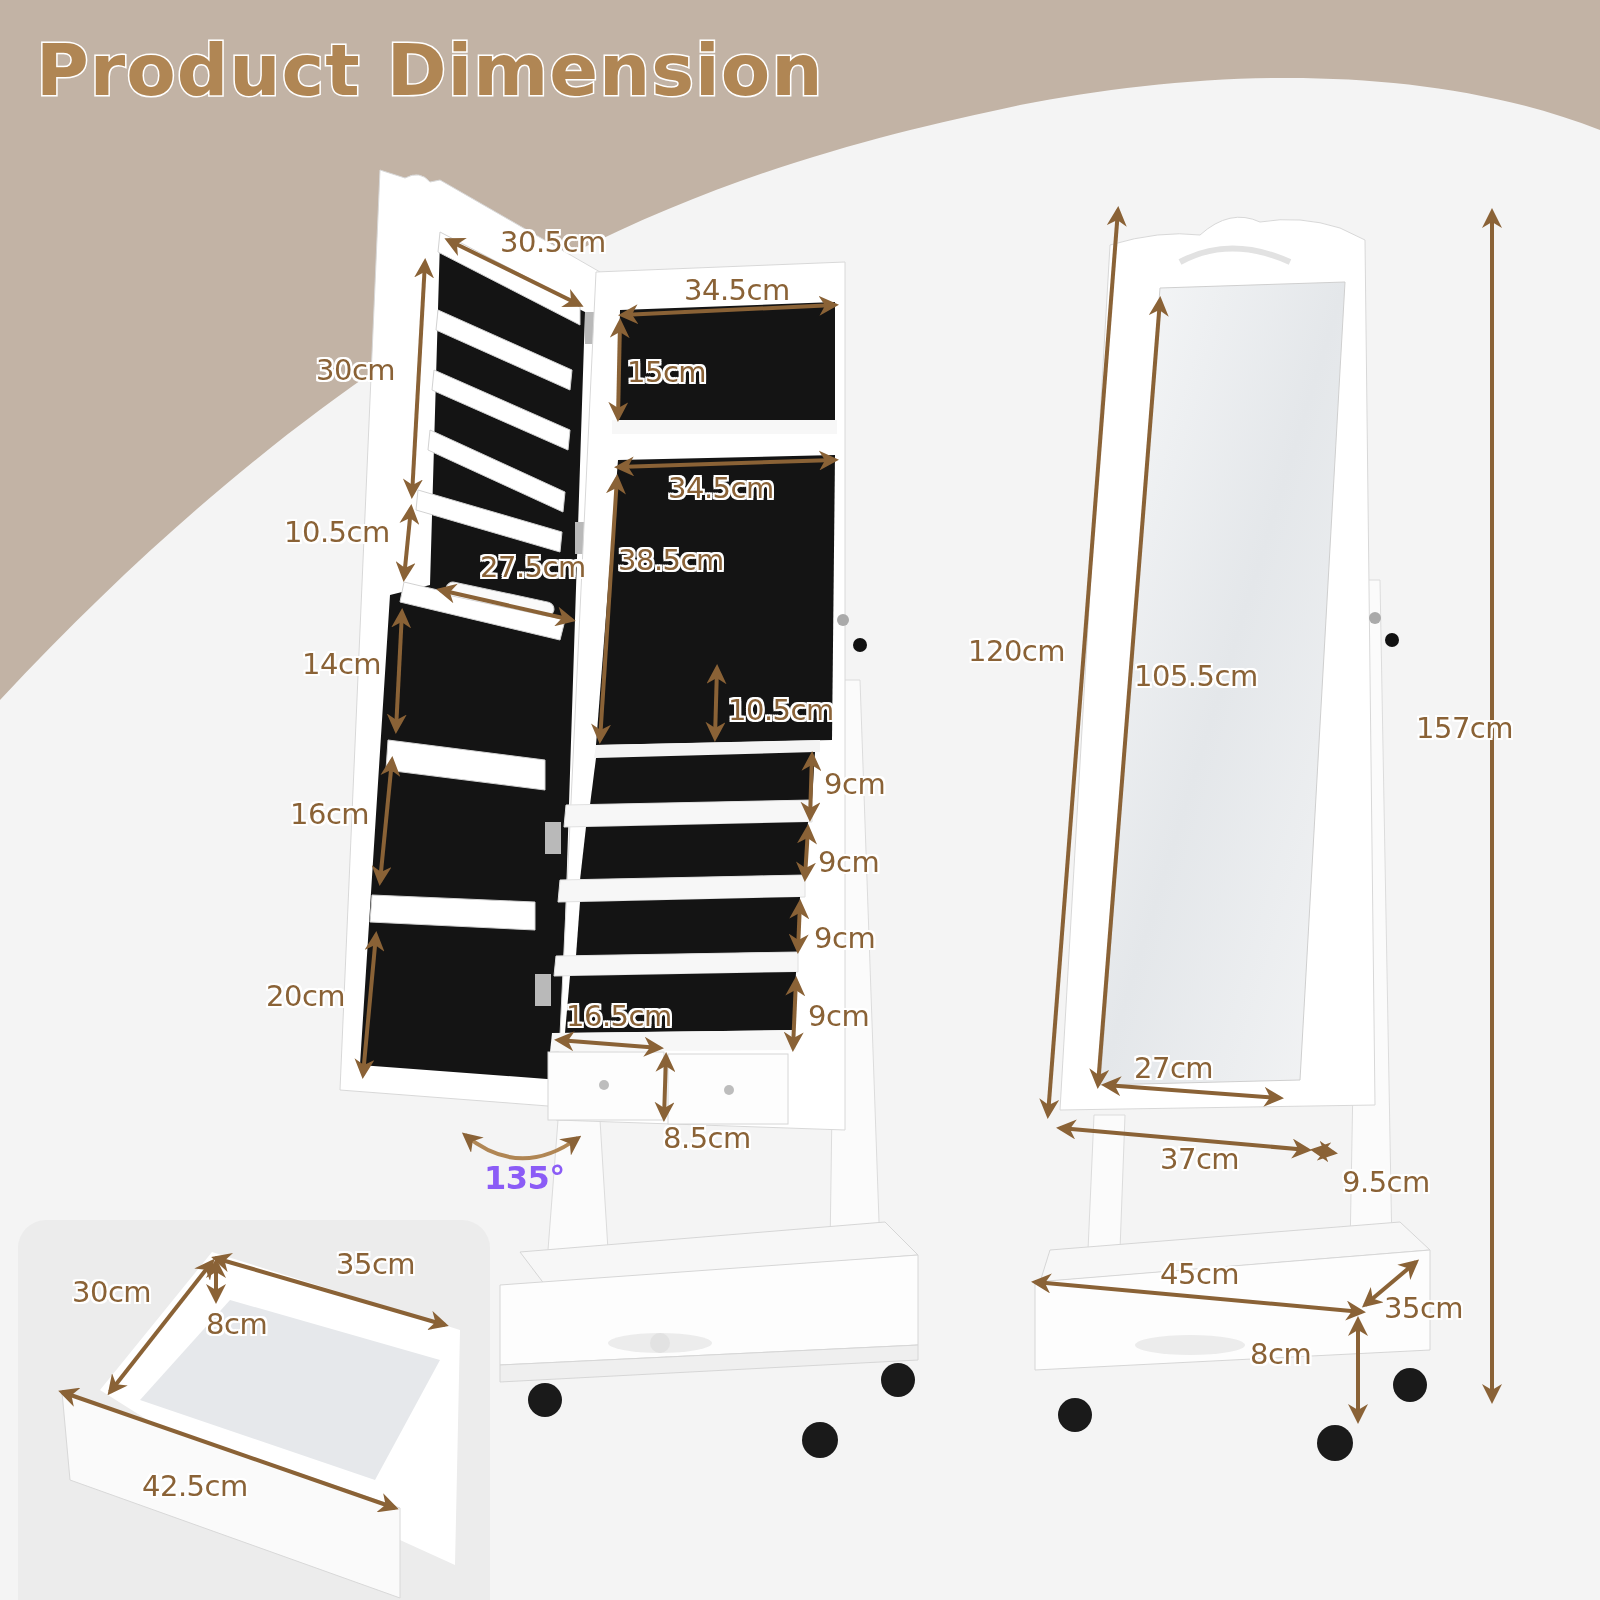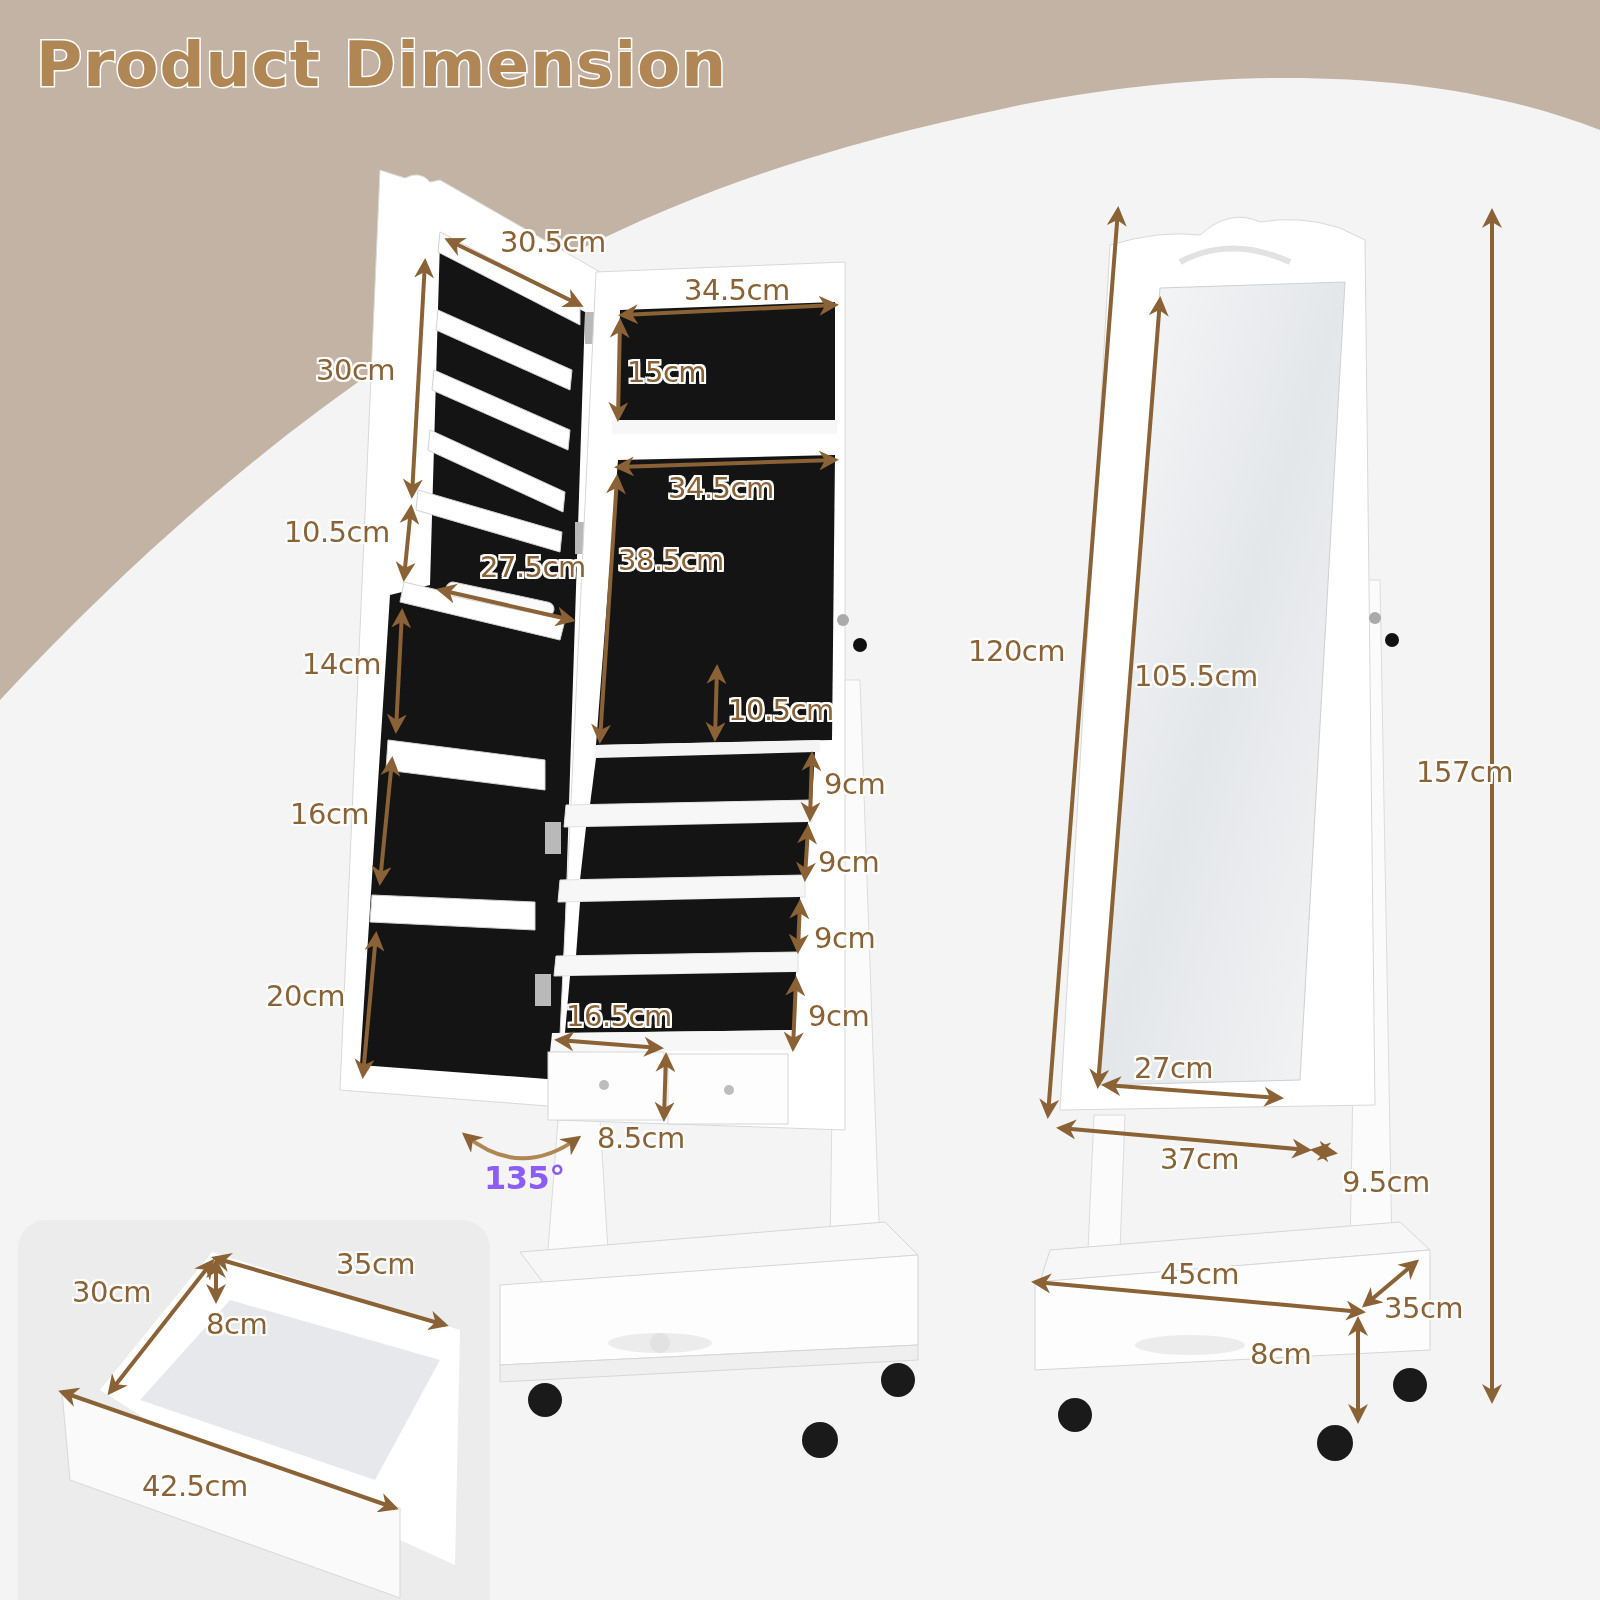--- a/index.html
+++ b/index.html
@@ -3,21 +3,21 @@
 <meta charset="utf-8">
 <style>
   * { box-sizing: border-box; margin: 0; padding: 0; }
   html, body { width: 1600px; height: 1600px; overflow: hidden; background: #f4f4f4; }
   body { position: relative; font-family: "DejaVu Sans", sans-serif; }
   .stage { position: absolute; inset: 0; width: 1600px; height: 1600px; }
   svg.bg, svg.art { position: absolute; left: 0; top: 0; }
   .title {
     position: absolute; left: 36px; top: 28px;
     font-family: "DejaVu Sans", sans-serif; font-weight: bold;
-    font-size: 63px; letter-spacing: 1px; color: #b08654;
+    font-size: 72px; letter-spacing: 1px; color: #b08654;
     -webkit-text-stroke: 3px #ffffff; paint-order: stroke fill;
     text-shadow: 0 0 0 #fff;
   }
   .lbl {
     position: absolute; font-family: "DejaVu Sans", sans-serif;
     font-size: 29px; color: #8a6236; white-space: nowrap; line-height: 1;
     letter-spacing: -0.5px;
     text-shadow: -2px -2px 0 #fff, 2px -2px 0 #fff, -2px 2px 0 #fff, 2px 2px 0 #fff,
                  0 2px 0 #fff, 0 -2px 0 #fff, 2px 0 0 #fff, -2px 0 0 #fff;
     text-align: center;
@@ -197,25 +197,25 @@
   <span class="lbl" style="left:684px;top:276px">34.5cm</span>
   <span class="lbl" style="left:627px;top:358px">15cm</span>
   <span class="lbl" style="left:668px;top:474px">34.5cm</span>
   <span class="lbl" style="left:618px;top:546px">38.5cm</span>
   <span class="lbl" style="left:728px;top:696px">10.5cm</span>
   <span class="lbl" style="left:824px;top:770px">9cm</span>
   <span class="lbl" style="left:818px;top:848px">9cm</span>
   <span class="lbl" style="left:814px;top:924px">9cm</span>
   <span class="lbl" style="left:808px;top:1002px">9cm</span>
   <span class="lbl" style="left:566px;top:1002px">16.5cm</span>
-  <span class="lbl" style="left:597px;top:1124px">8.5cm</span>
+  <span class="lbl" style="left:663px;top:1124px">8.5cm</span>
 
   <span class="lbl" style="left:968px;top:637px">120cm</span>
   <span class="lbl" style="left:1134px;top:662px">105.5cm</span>
-  <span class="lbl" style="left:1416px;top:758px">157cm</span>
+  <span class="lbl" style="left:1416px;top:714px">157cm</span>
   <span class="lbl" style="left:1134px;top:1054px">27cm</span>
   <span class="lbl" style="left:1160px;top:1145px">37cm</span>
   <span class="lbl" style="left:1342px;top:1168px">9.5cm</span>
   <span class="lbl" style="left:1160px;top:1260px">45cm</span>
   <span class="lbl" style="left:1384px;top:1294px">35cm</span>
   <span class="lbl" style="left:1250px;top:1340px">8cm</span>
 
   <span class="lbl" style="left:72px;top:1278px">30cm</span>
   <span class="lbl" style="left:336px;top:1250px">35cm</span>
   <span class="lbl" style="left:206px;top:1310px">8cm</span>

